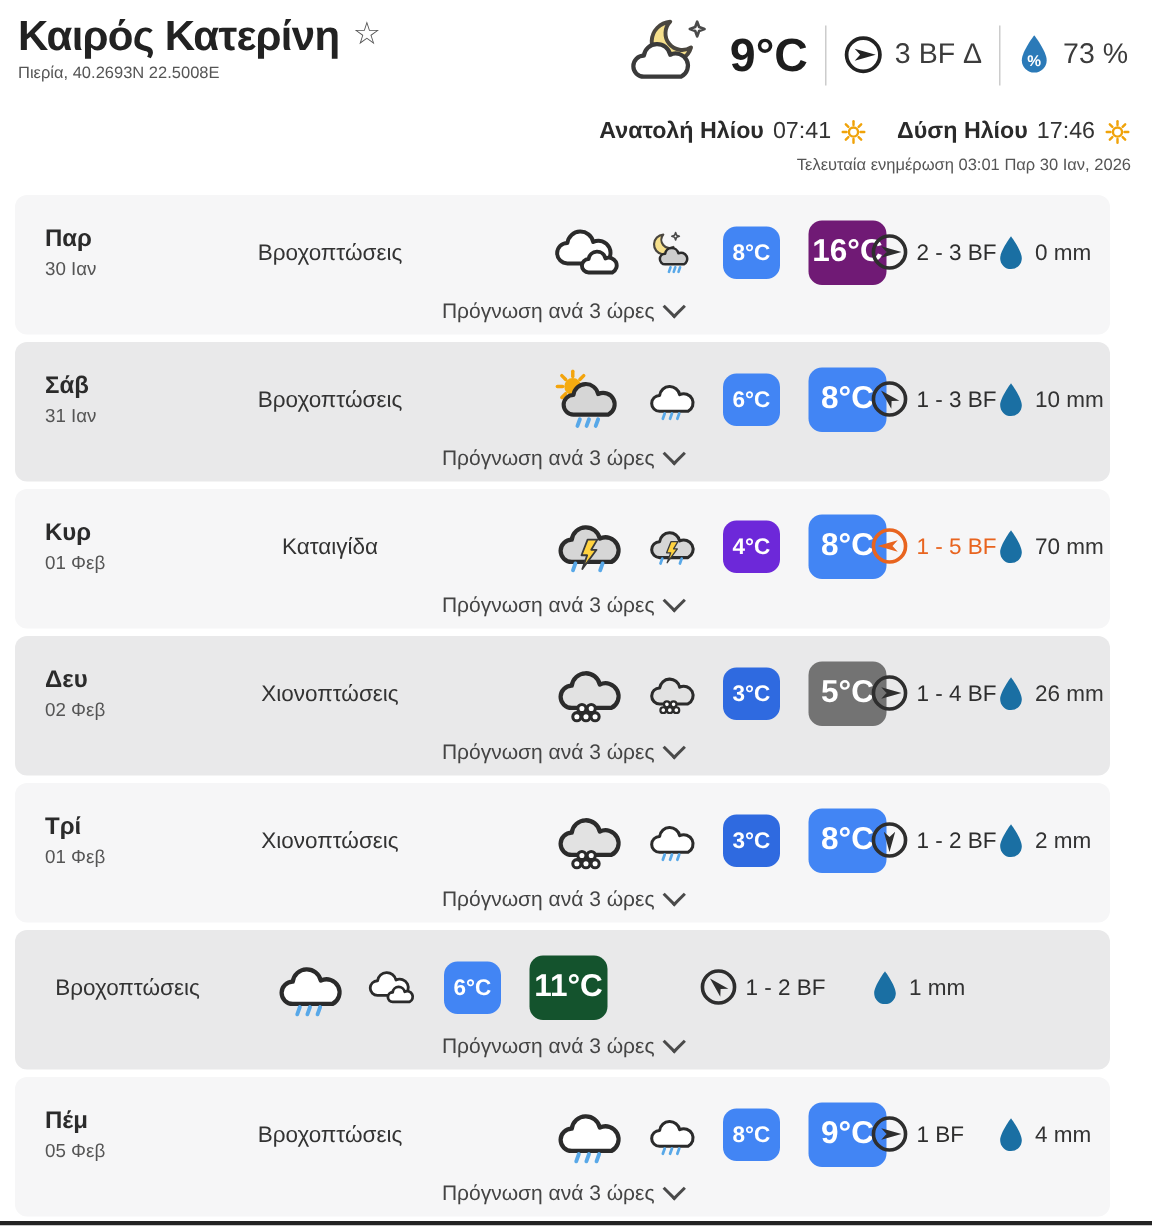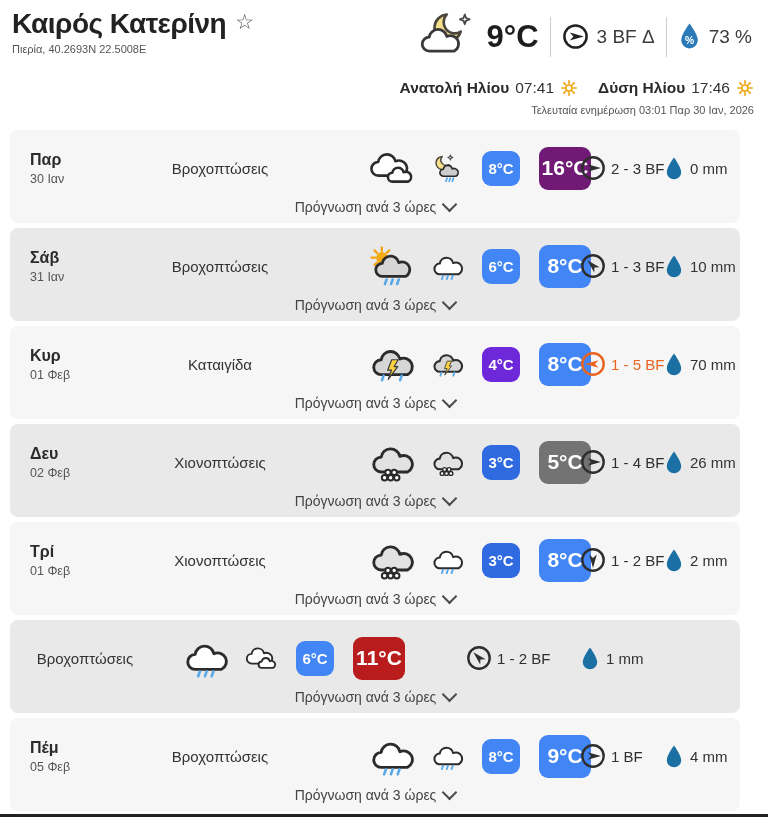--- a/index.html
+++ b/index.html
@@ -398,21 +398,21 @@
       <div class="icons-cell">
         <svg class="icon-day" viewBox="0 0 34 30">
             <use href="#sym-rain" xlink:href="#sym-rain"></use>
           </svg>
         <svg class="icon-night" viewBox="0 0 34 30">
             <use href="#sym-clouds" xlink:href="#sym-clouds"></use>
           </svg>
       </div>
       <div class="badges-cell">
         <span class="badge-min" style="background-color: rgb(66, 133, 244);">6°C</span>
-        <span class="badge-max" style="background-color: #b91c1c;">11°C</span>
+        <span class="badge-max" style="background-color: #14532d;">11°C</span>
       </div>
       <div class="wind-cell" style="color: rgb(46, 46, 46);">
         <svg viewBox="0 0 26 26" style="transform: rotate(-135deg);">
           <circle cx="13" cy="13" r="10.7" fill="none" stroke="currentColor" stroke-width="2.4"></circle>
           <polygon points="7.5,9.2 21,13 7.5,16.8 11,13" fill="currentColor"></polygon>
         </svg>
         <span>1 - 2 BF</span>
       </div>
       <div class="precip-cell">
         <svg viewBox="0 0 20 26">

